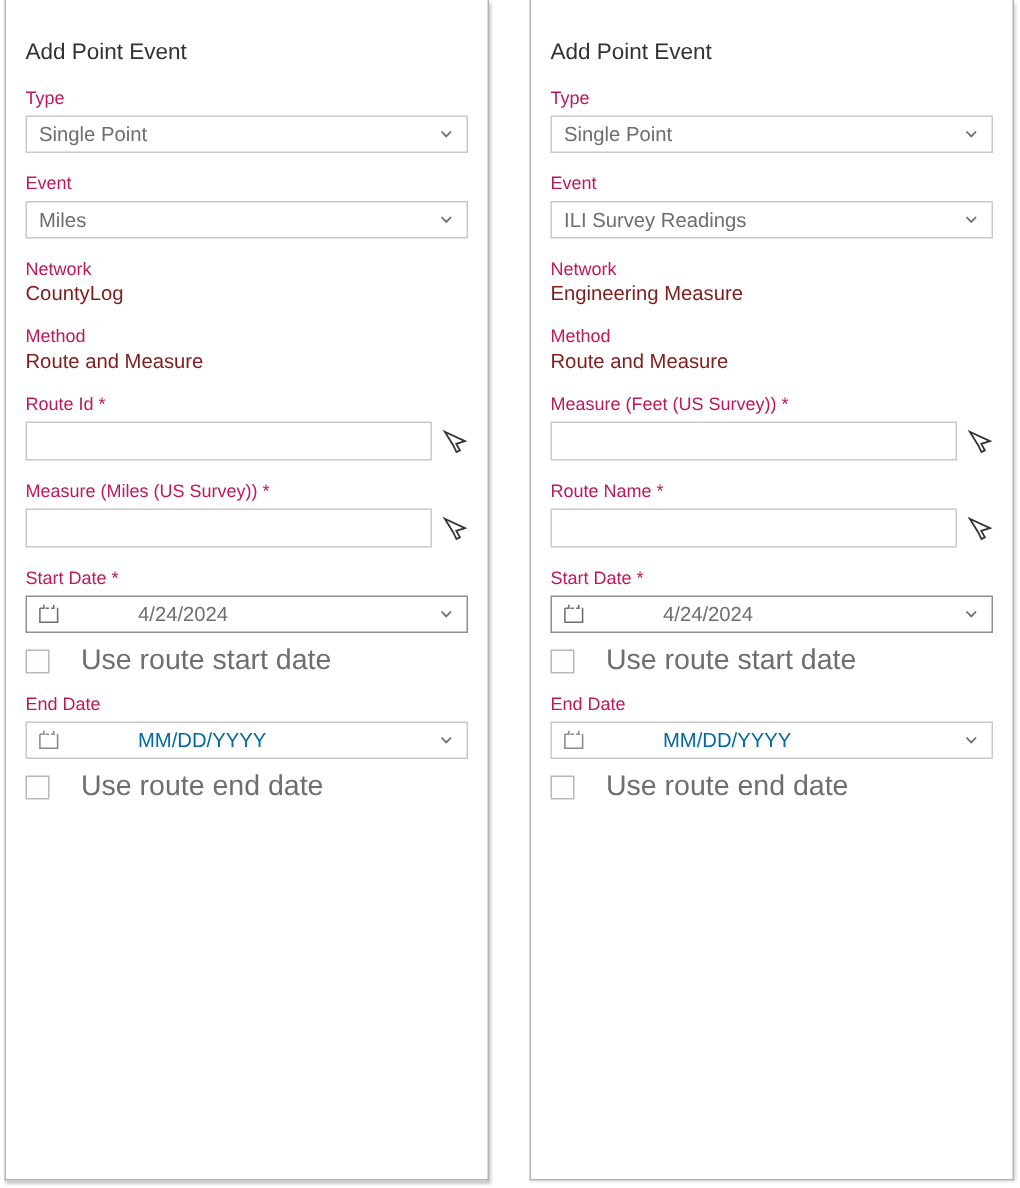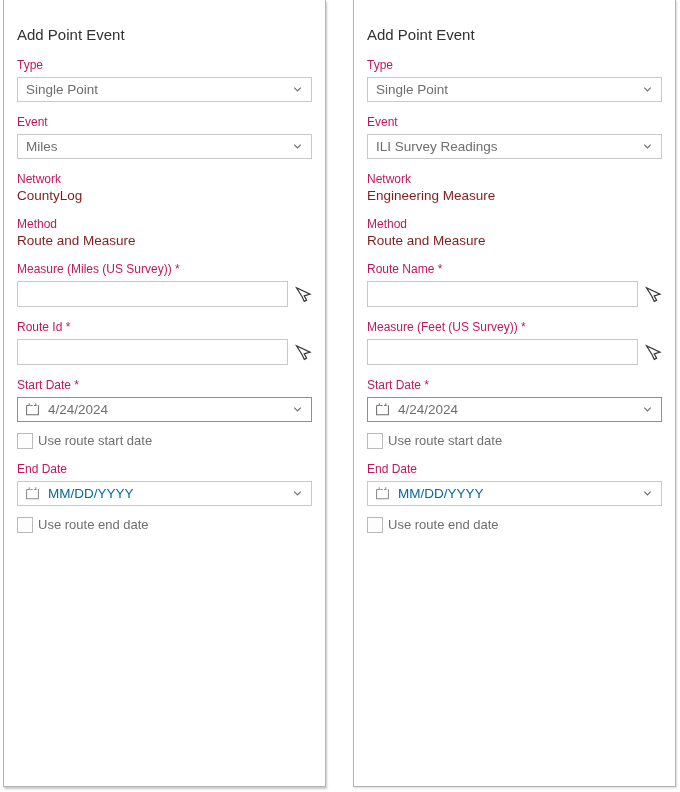--- a/index.html
+++ b/index.html
@@ -75,41 +75,41 @@
     font-size: 13.5px;
     color: #323232;
     padding: 0 8px;
     outline: none;
     border-radius: 0;
   }
   .pick-icon { flex: 0 0 auto; display: flex; align-items: center; }
 
   .date-box.filled { border-color: #8f8f8f; }
   .date-box .cal { flex: 0 0 auto; margin: 0 8px 0 7px; display: flex; align-items: center; }
-  .date-box .control-text { flex: 1; font-size: 13.5px; color: #6e6e6e; white-space: nowrap; }
+  .date-box .control-text { flex: 1; font-size: 13.5px; color: #6e6e6e; white-space: nowrap; margin-left: 44px; }
   .date-box .control-text.placeholder { color: #0369a1; }
 
   .checkbox-row {
     display: flex;
     align-items: center;
     margin-top: 11px;
     cursor: pointer;
   }
   .checkbox {
     width: 14px;
     height: 14px;
     border: 1px solid #b9b9b9;
     background: #fdfdfd;
     box-sizing: content-box;
     flex: 0 0 auto;
   }
   .checkbox-label {
-    font-size: 13px;
+    font-size: 19px;
     color: #6e6e6e;
-    margin-left: 5px;
+    margin-left: 21px;
     line-height: 16px;
   }
 </style>
 </head>
 <body>
 
 <div class="panel panel-left">
   <div class="panel-title">Add Point Event</div>
 
   <div class="field">
@@ -140,33 +140,33 @@
     <span class="field-label">Network</span>
     <div class="readonly-value">CountyLog</div>
   </div>
 
   <div class="field readonly">
     <span class="field-label">Method</span>
     <div class="readonly-value">Route and Measure</div>
   </div>
 
   <div class="field">
-    <span class="field-label">Measure (Miles (US Survey)) *</span>
+    <span class="field-label">Route Id *</span>
     <div class="input-row">
       <input type="text" class="text-input" style="">
       <span class="pick-icon">
         <svg width="17" height="17" viewBox="0 0 17 17">
             <path d="M1.5 1.8 L15 8.1 L9.2 9.9 L11.6 14.2 L9.3 15.4 L7.1 10.8 Z" fill="#ffffff" stroke="#333333" stroke-width="1.2" stroke-linejoin="miter"></path>
           </svg>
       </span>
     </div>
   </div>
 
   <div class="field">
-    <span class="field-label">Route Id *</span>
+    <span class="field-label">Measure (Miles (US Survey)) *</span>
     <div class="input-row">
       <input type="text" class="text-input" style="">
       <span class="pick-icon">
         <svg width="17" height="17" viewBox="0 0 17 17">
             <path d="M1.5 1.8 L15 8.1 L9.2 9.9 L11.6 14.2 L9.3 15.4 L7.1 10.8 Z" fill="#ffffff" stroke="#333333" stroke-width="1.2" stroke-linejoin="miter"></path>
           </svg>
       </span>
     </div>
   </div>
 
@@ -254,33 +254,33 @@
     <span class="field-label">Network</span>
     <div class="readonly-value">Engineering Measure</div>
   </div>
 
   <div class="field readonly">
     <span class="field-label">Method</span>
     <div class="readonly-value">Route and Measure</div>
   </div>
 
   <div class="field">
-    <span class="field-label">Route Name *</span>
+    <span class="field-label">Measure (Feet (US Survey)) *</span>
     <div class="input-row">
       <input type="text" class="text-input" style="">
       <span class="pick-icon">
         <svg width="17" height="17" viewBox="0 0 17 17">
             <path d="M1.5 1.8 L15 8.1 L9.2 9.9 L11.6 14.2 L9.3 15.4 L7.1 10.8 Z" fill="#ffffff" stroke="#333333" stroke-width="1.2" stroke-linejoin="miter"></path>
           </svg>
       </span>
     </div>
   </div>
 
   <div class="field">
-    <span class="field-label">Measure (Feet (US Survey)) *</span>
+    <span class="field-label">Route Name *</span>
     <div class="input-row">
       <input type="text" class="text-input" style="">
       <span class="pick-icon">
         <svg width="17" height="17" viewBox="0 0 17 17">
             <path d="M1.5 1.8 L15 8.1 L9.2 9.9 L11.6 14.2 L9.3 15.4 L7.1 10.8 Z" fill="#ffffff" stroke="#333333" stroke-width="1.2" stroke-linejoin="miter"></path>
           </svg>
       </span>
     </div>
   </div>
 

